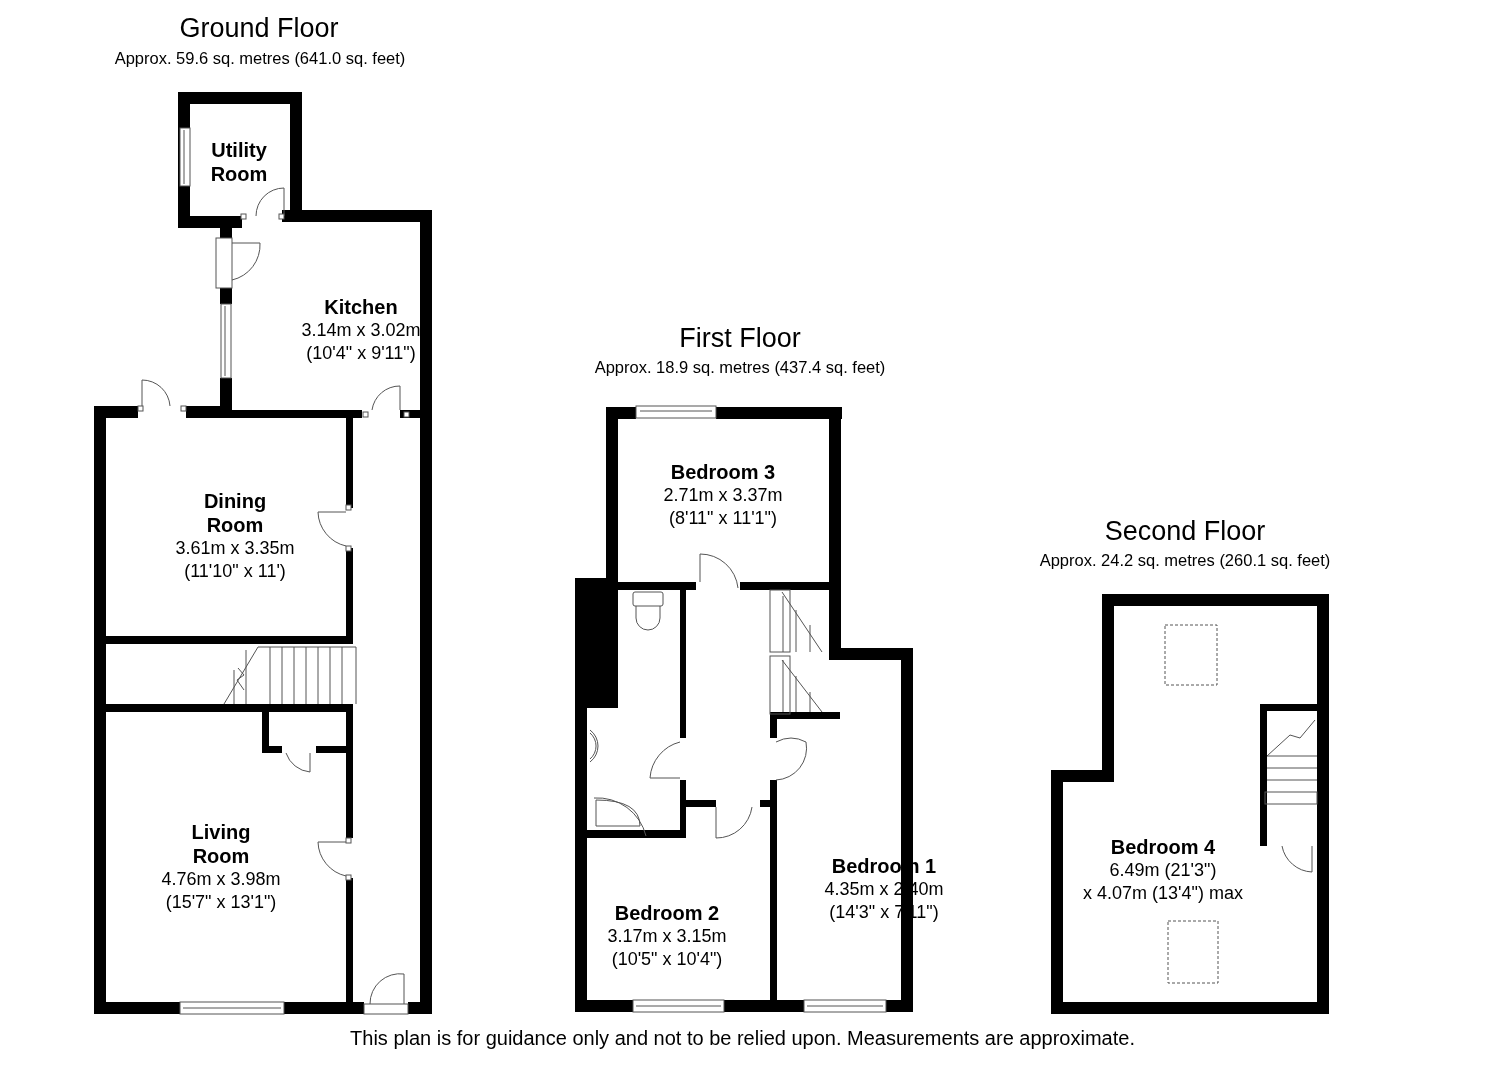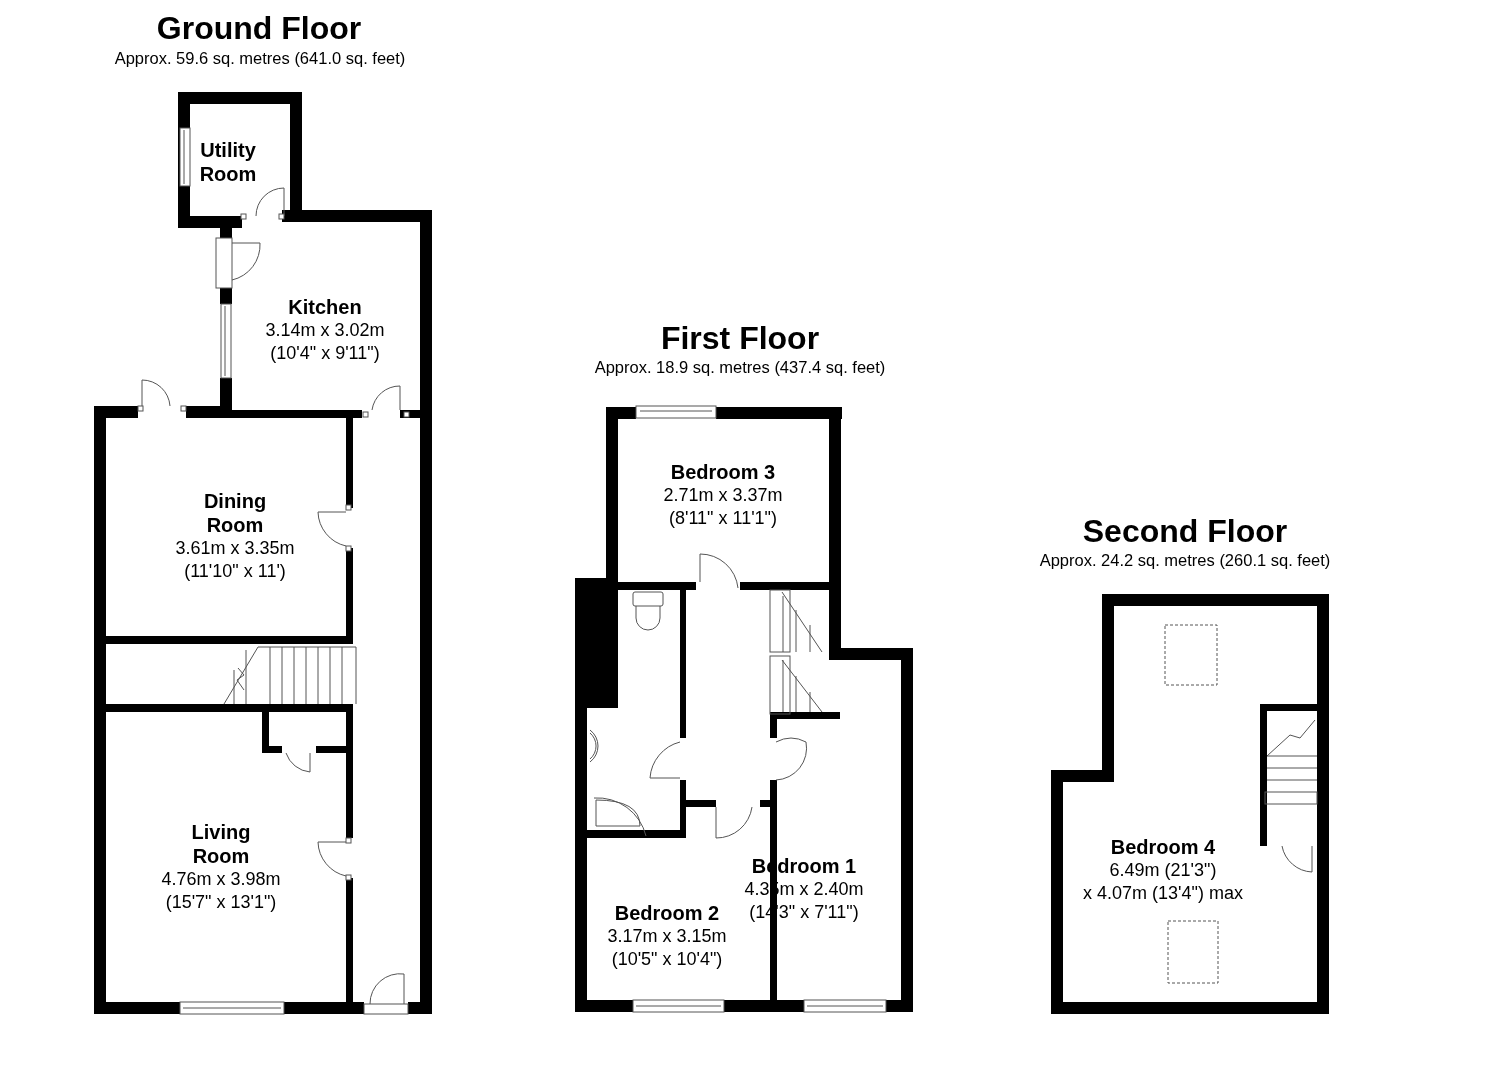--- a/index.html
+++ b/index.html
@@ -1,17 +1,17 @@
 <!DOCTYPE html>
 <html><head>
 <meta charset="utf-8">
 <style>
   html, body { margin:0; padding:0; background:#ffffff; }
   body { width:1485px; height:1080px; position:relative; overflow:hidden; font-family:"Liberation Sans", sans-serif; color:#000; }
-  .floor-title { position:absolute; text-align:center; font-weight:bold; font-size:32px; line-height:30px; }
+  .floor-title { position:absolute; text-align:center; font-weight:normal; font-size:27px; line-height:30px; }
   .floor-area { position:absolute; text-align:center; font-size:16.5px; line-height:20px; }
   svg.plan { position:absolute; left:0; top:0; }
   .label { position:absolute; text-align:center; line-height:24px; }
   .label .name { font-weight:bold; font-size:20px; display:block; }
   .label .dim { font-size:18px; display:block; line-height:23px; }
   .footer { position:absolute; left:0; width:1485px; text-align:center; font-size:20px; line-height:25px; top:1026px; }
 </style>
 </head>
 <body>
 
@@ -205,25 +205,25 @@
     <rect x="1265" y="792" width="52" height="12"></rect>
     <line x1="1267" y1="780" x2="1317" y2="780"></line>
     <line x1="1267" y1="768" x2="1317" y2="768"></line>
     <line x1="1267" y1="756" x2="1317" y2="756"></line>
     <polyline points="1267,756 1290,735 1300,738 1315,720"></polyline>
 
     <path d="M 1282 846 A 32 32 0 0 0 1312 872 L 1312 846"></path>
   </g>
 </svg>
 
-<div class="label" style="left:174px;width:108px;top:138px;">
+<div class="label" style="left:185px;width:108px;top:138px;">
   <span class="name">Utility</span>
   <span class="name">Room</span>
 </div>
-<div class="label" style="left:230px;width:190px;top:295px;">
+<div class="label" style="left:230px;width:190px;top:295px;padding-left:36px;">
   <span class="name">Kitchen</span>
   <span class="dim">3.14m x 3.02m</span>
   <span class="dim">(10'4" x 9'11")</span>
 </div>
 <div class="label" style="left:120px;width:230px;top:489px;">
   <span class="name">Dining</span>
   <span class="name">Room</span>
   <span class="dim">3.61m x 3.35m</span>
   <span class="dim">(11'10" x 11')</span>
 </div>
@@ -237,26 +237,27 @@
 <div class="label" style="left:618px;width:210px;top:460px;">
   <span class="name">Bedroom 3</span>
   <span class="dim">2.71m x 3.37m</span>
   <span class="dim">(8'11" x 11'1")</span>
 </div>
 <div class="label" style="left:587px;width:160px;top:901px;">
   <span class="name">Bedroom 2</span>
   <span class="dim">3.17m x 3.15m</span>
   <span class="dim">(10'5" x 10'4")</span>
 </div>
-<div class="label" style="left:740px;width:128px;top:854px;">
+<div class="label" style="left:820px;width:128px;top:854px;">
   <span class="name">Bedroom 1</span>
   <span class="dim">4.35m x 2.40m</span>
   <span class="dim">(14'3" x 7'11")</span>
 </div>
 
 <div class="label" style="left:1063px;width:200px;top:835px;">
   <span class="name">Bedroom 4</span>
   <span class="dim">6.49m (21'3")</span>
   <span class="dim">x 4.07m (13'4") max</span>
 </div>
 
 <div class="footer">
+  <div>This plan is for guidance only and not to be relied upon. Measurements are approximate.</div>
 </div>
 
 </body></html>

